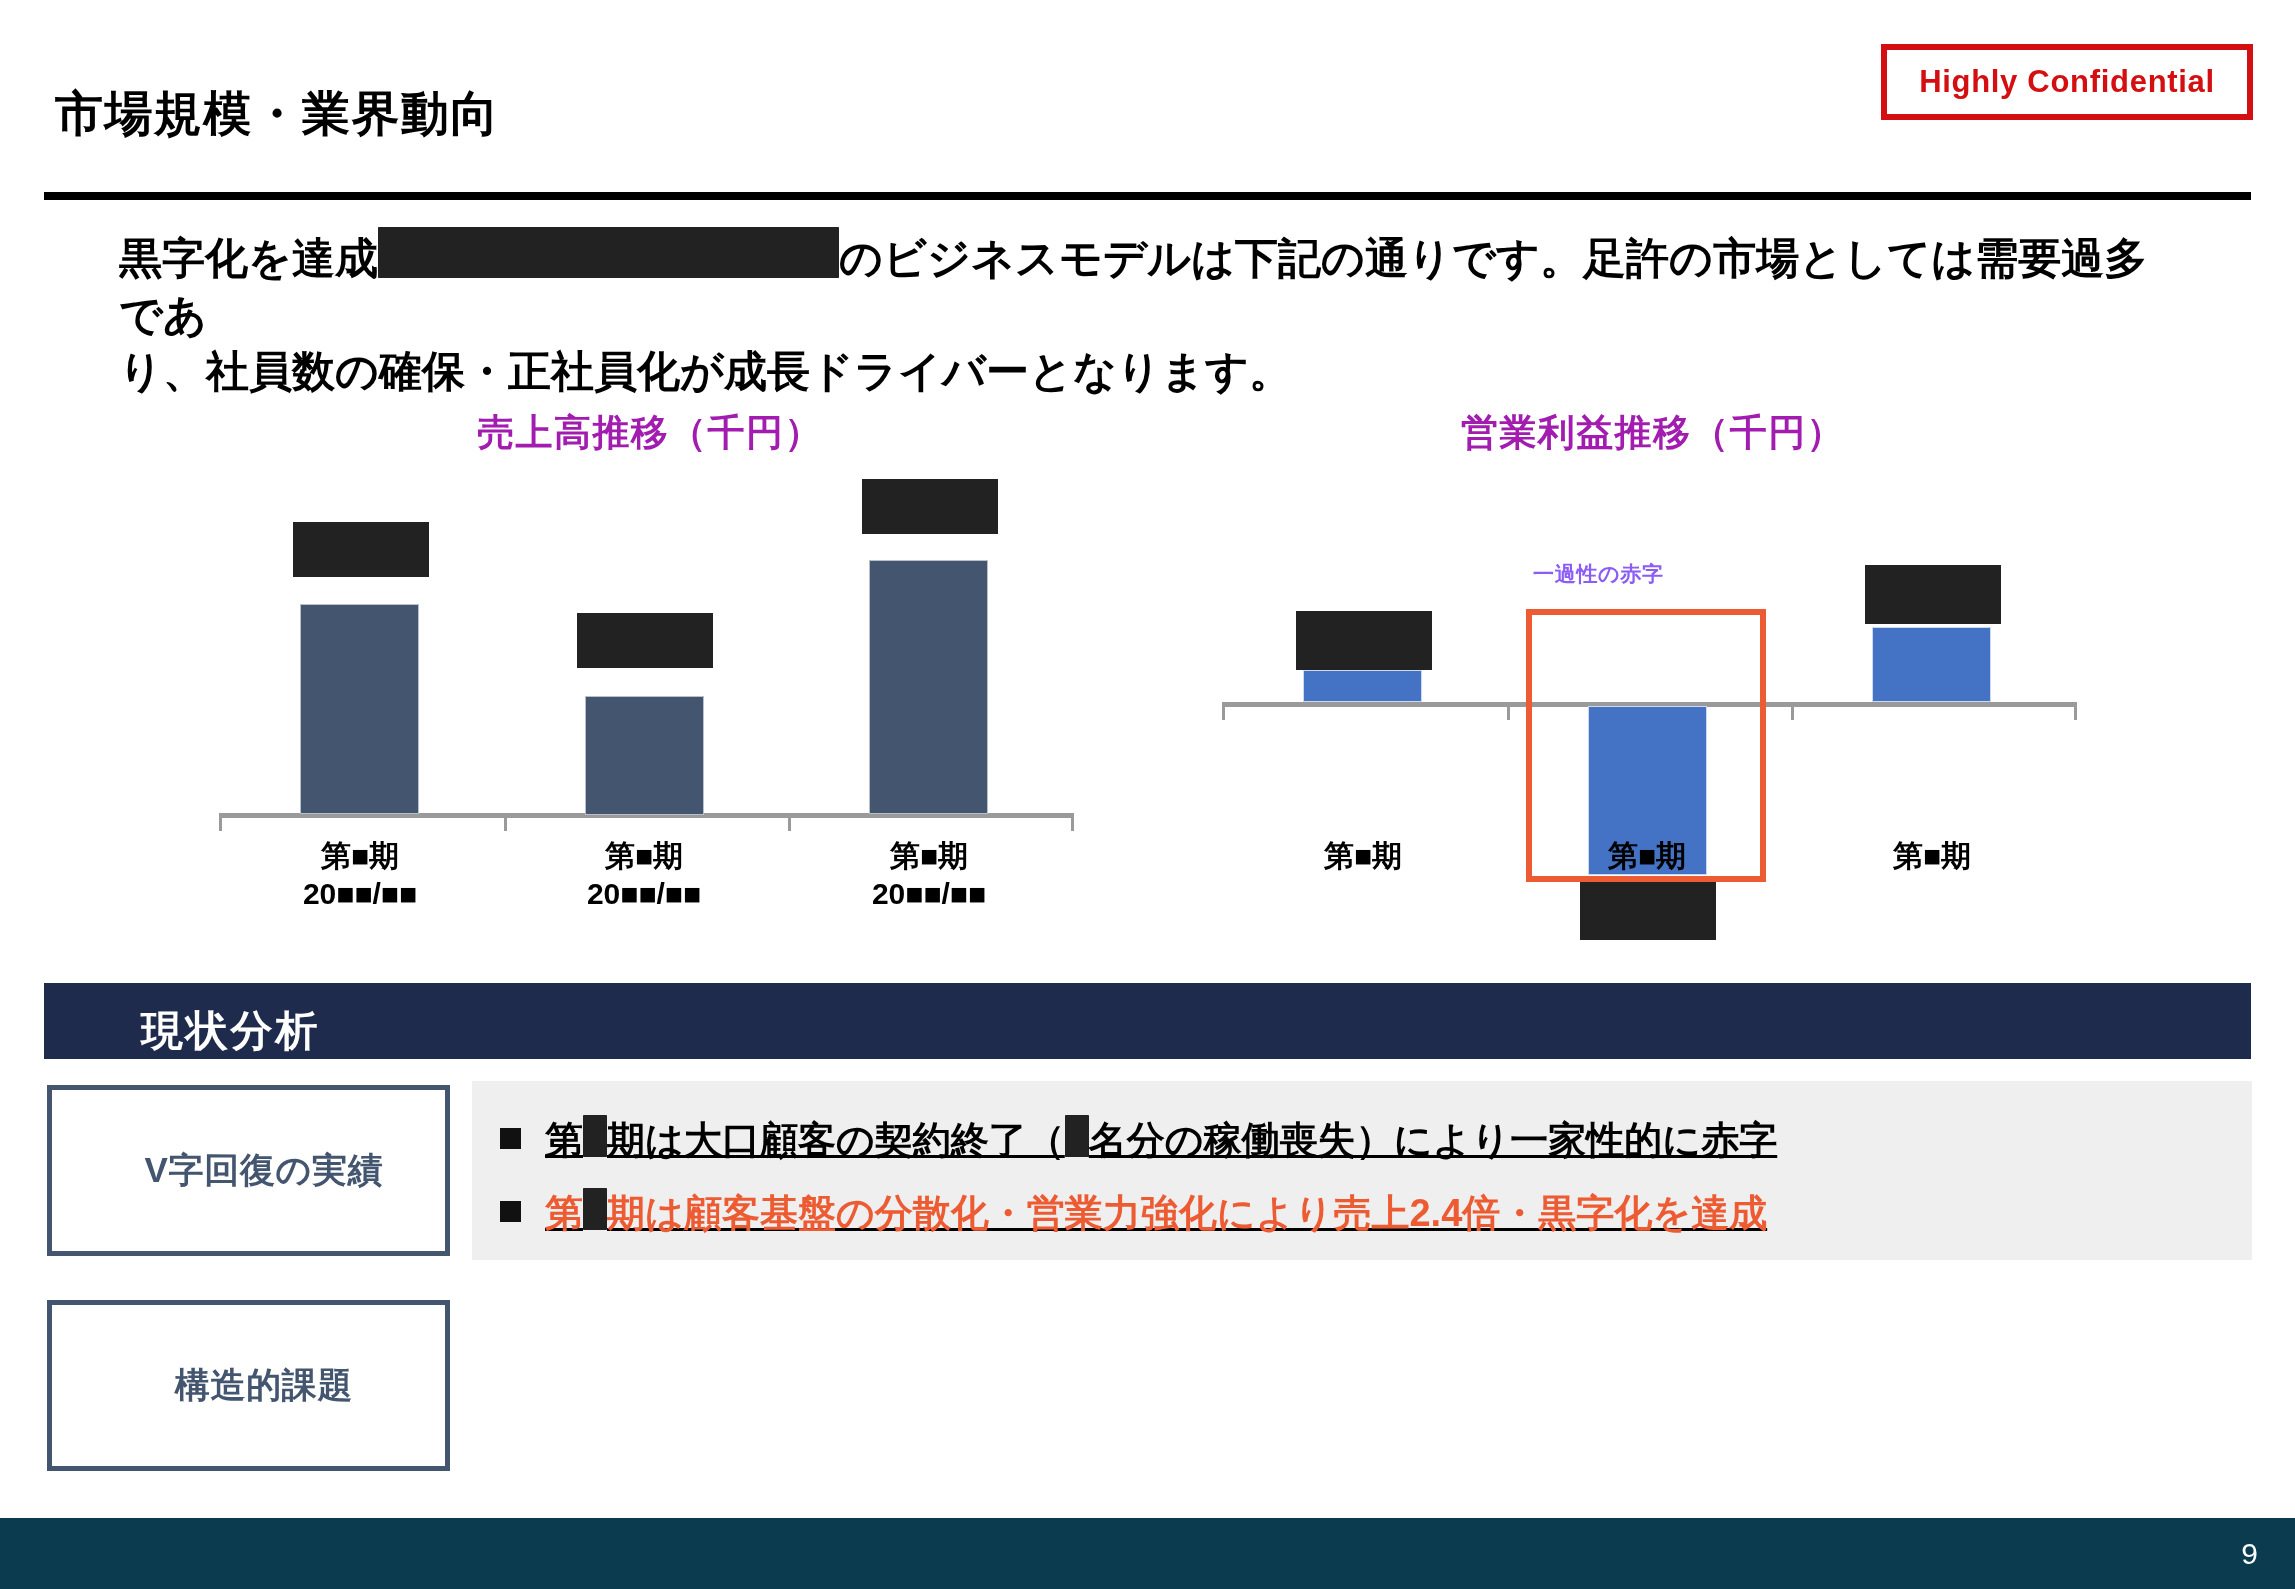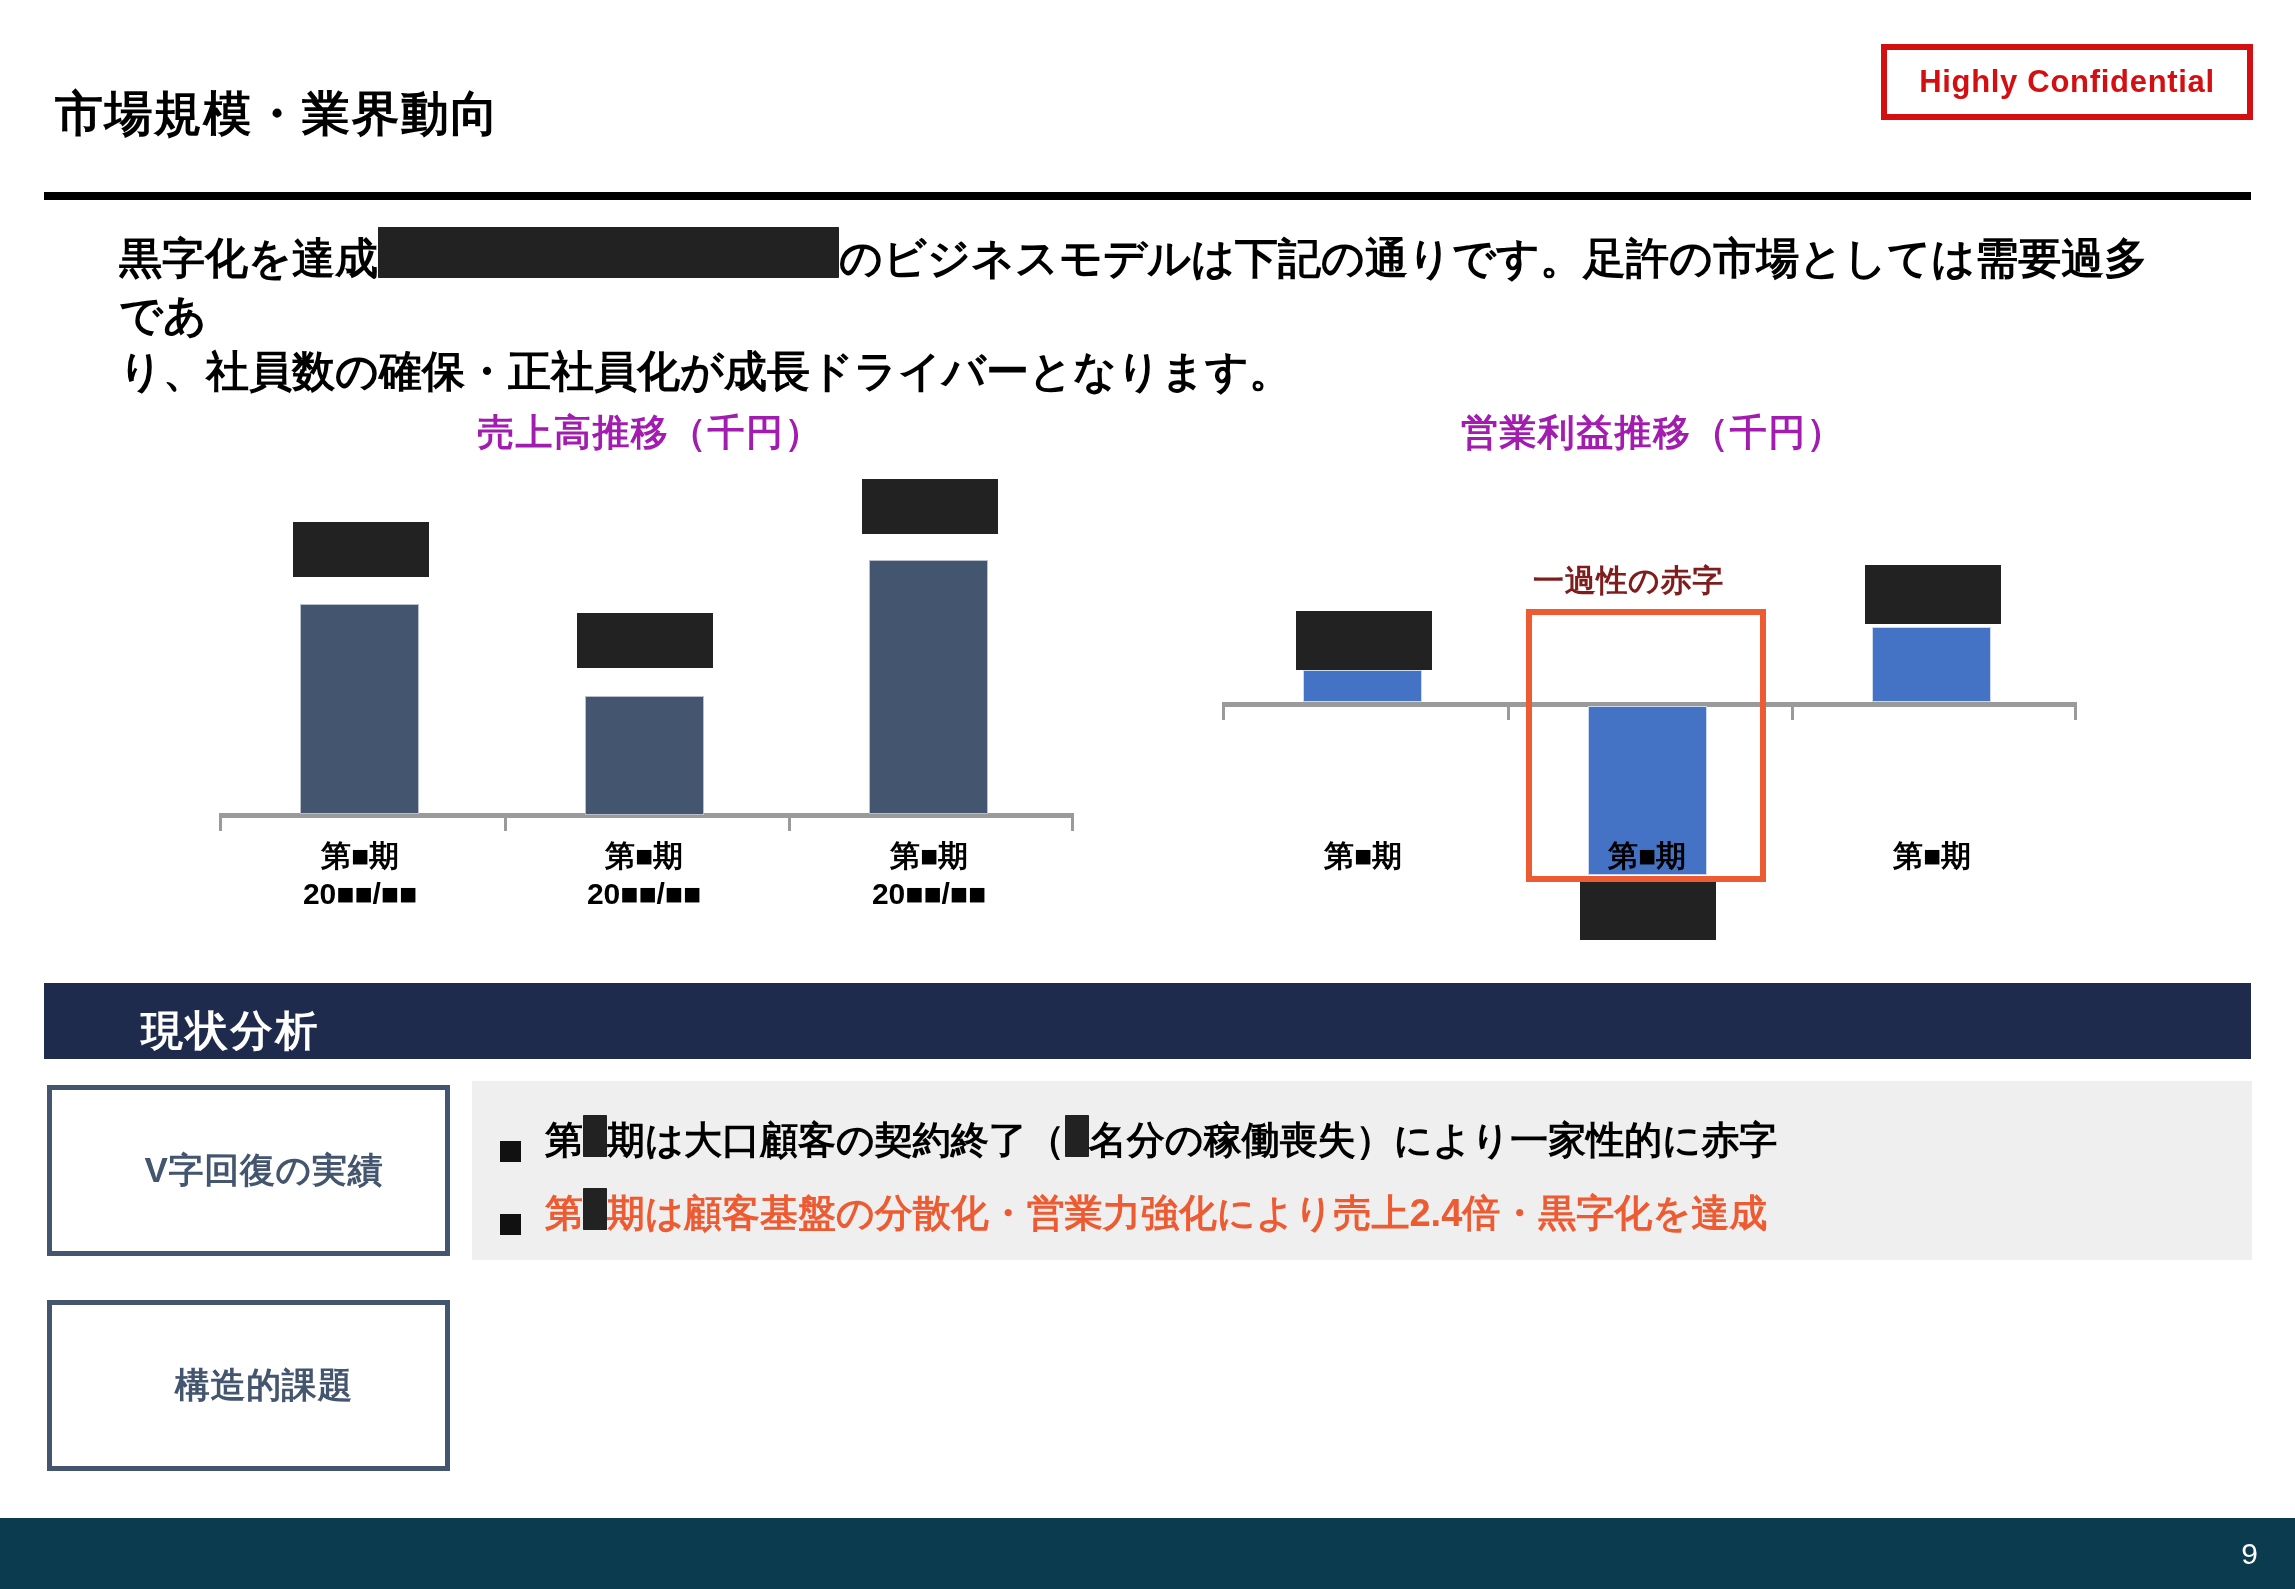--- a/index.html
+++ b/index.html
@@ -66,22 +66,22 @@
   .bar { position: absolute; }
   .bar-slate { background: #44566f; outline: 0.7px solid #b9c0c9; }
   .bar-blue  { background: #4472c4; outline: 0.7px solid #cdd9ee; }
   .value-redact { position: absolute; background: #222222; }
   .cat-label {
     position: absolute; text-align: center;
     font-size: 30px; font-weight: bold; color: #000;
     white-space: nowrap; line-height: 1.28;
   }
   .annot-text {
-    position: absolute; font-size: 31px; font-weight: bold;
-    color: #7f1d1d; white-space: nowrap; letter-spacing: 0.7px; text-align: center;
+    position: absolute; font-size: 21px; font-weight: bold;
+    color: #8b5cf6; white-space: nowrap; letter-spacing: 0.7px; text-align: center;
   }
   .annot-box {
     position: absolute; border: 6.4px solid #ED5B33; background: transparent;
   }
 
   
   .section-header {
     position: absolute; left: 44px; top: 983px;
     width: 2207px; height: 76px; background: #1e2b4d;
     display: flex; align-items: flex-end;
@@ -96,21 +96,21 @@
     display: flex; align-items: center; justify-content: center; padding-left: 31px;
   }
   .cat-box span {
     color: #44566f; font-size: 35px; font-weight: bold; letter-spacing: 0.7px;
   }
   .bullet-panel {
     position: absolute; background: #efefef;
     padding: 0;
   }
   .bullet-row {
-    position: absolute; display: flex; align-items: flex-end;
+    position: absolute; display: flex; align-items: flex-start; text-decoration: underline;
   }
   .bullet-mark {
     width: 21px; height: 21px; background: #111;
     flex: 0 0 auto; margin-right: 24px; margin-top: 12.7px;
   }
   .bullet-text {
     font-size: 38px; font-weight: bold; color: #000;
     white-space: nowrap; line-height: 1.1;
   }
   .bullet-text.accent { color: #ED5B33; }

